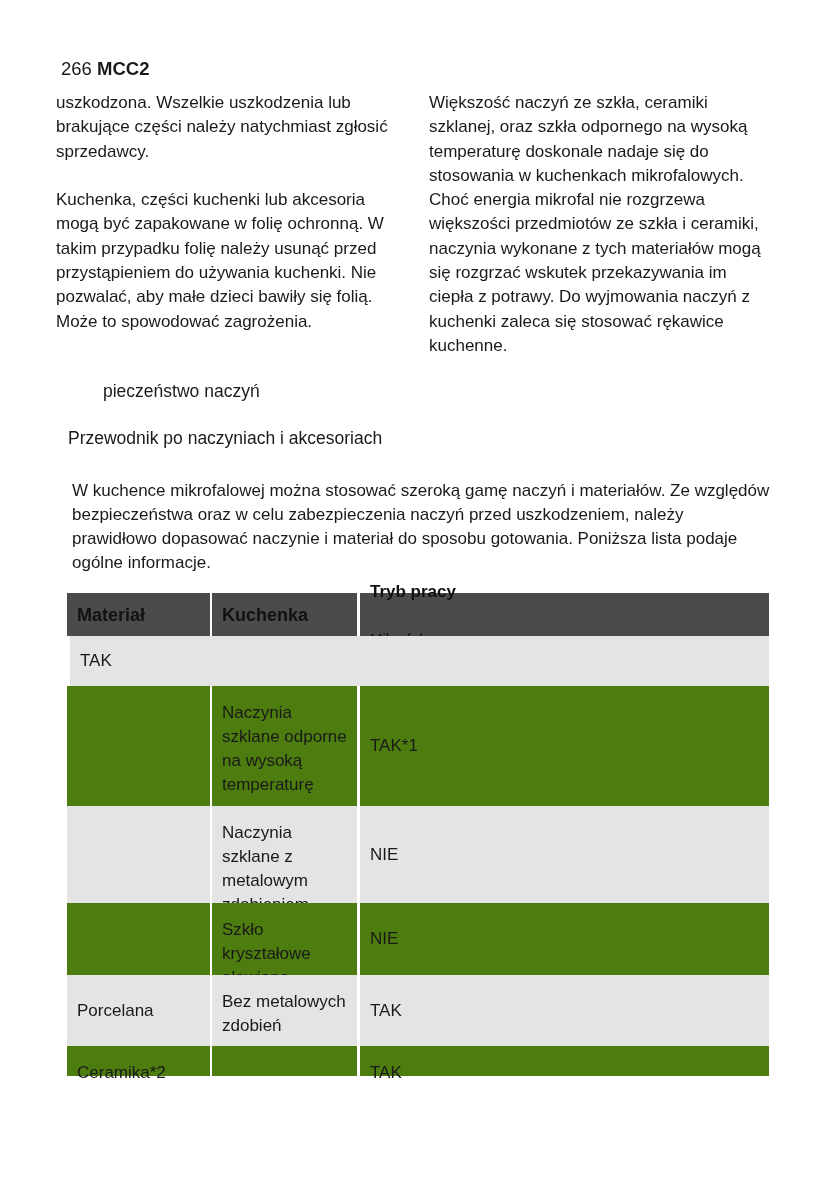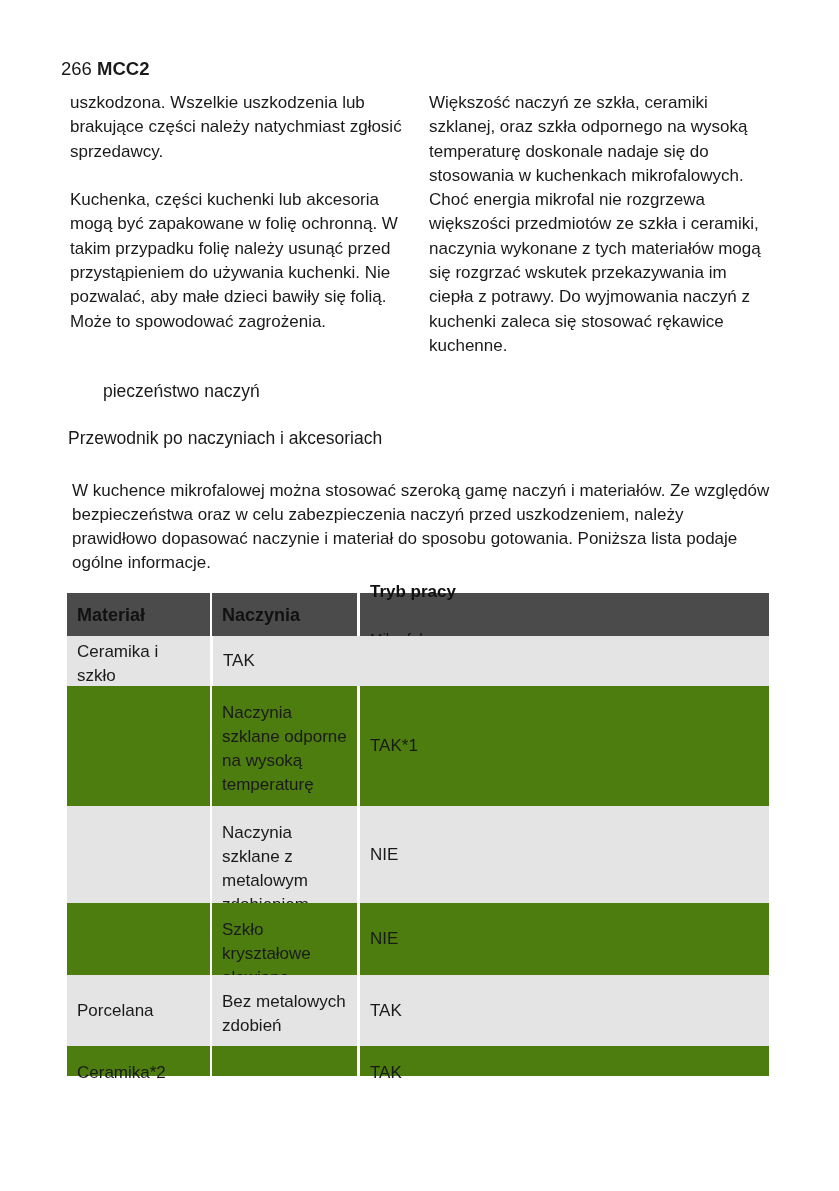--- a/index.html
+++ b/index.html
@@ -3,21 +3,21 @@
   <meta charset="utf-8">
   <style>
     html, body { margin: 0; padding: 0; }
     body {
       width: 839px; height: 1191px; background: #ffffff; position: relative; overflow: hidden;
       font-family: "Liberation Sans", sans-serif; color: #1a1a1a;
     }
     .page-header { position: absolute; left: 61px; top: 57px; font-size: 18.5px; line-height: 24px; }
     .page-header .model { font-weight: bold; }
     .col { position: absolute; font-size: 17px; line-height: 24.3px; }
-    .col-left { left: 70px; top: 91px; width: 350px; }
+    .col-left { left: 56px; top: 91px; width: 350px; }
     .col-right { left: 429px; top: 91px; width: 345px; }
     .col p { margin: 0; }
     .col p + p { margin-top: 24.3px; }
     .section-title { position: absolute; left: 103px; top: 379px; font-size: 17.5px; line-height: 24px; }
     .subsection-title { position: absolute; left: 68px; top: 426px; font-size: 17.5px; line-height: 24px; }
     .intro { position: absolute; left: 67px; top: 474px; width: 700px; font-size: 17px; line-height: 24px; margin: 5px; }
 
     .table { position: absolute; left: 67px; top: 593px; width: 702px; }
     .trow { display: flex; position: relative; }
     .cell { box-sizing: border-box; position: relative; font-size: 17px; line-height: 24px; padding: 15px 10px; }
@@ -49,29 +49,28 @@
   <p>Większość naczyń ze szkła, ceramiki szklanej, oraz szkła odpornego na wysoką temperaturę doskonale nadaje się do stosowania w kuchenkach mikrofalowych. Choć energia mikrofal nie rozgrzewa większości przedmiotów ze szkła i ceramiki, naczynia wykonane z tych materiałów mogą się rozgrzać wskutek przekazywania im ciepła z potrawy. Do wyjmowania naczyń z kuchenki zaleca się stosować rękawice kuchenne.</p>
 </div>
 
 <div class="section-title">pieczeństwo naczyń</div>
 <div class="subsection-title">Przewodnik po naczyniach i akcesoriach</div>
 <p class="intro">W kuchence mikrofalowej można stosować szeroką gamę naczyń i materiałów. Ze względów bezpieczeństwa oraz w celu zabezpieczenia naczyń przed uszkodzeniem, należy prawidłowo dopasować naczynie i materiał do sposobu gotowania. Poniższa lista podaje ogólne informacje.</p>
 
 <div class="table">
   <div class="trow thead">
     <div class="cell c1">Materiał</div>
-    <div class="cell c2">Naczynia</div>
+    <div class="cell c2">Kuchenka</div>
     <div class="cell c3">
       <span class="mode-title">Tryb pracy</span>
       <span class="mode-sub">Mikrofala</span>
     </div>
   </div>
 
   <div class="trow row-light" style="height:50px">
-    <div class="cell c1" style="padding-top:4px">Ceramika i szkło</div>
     <div class="cell c3 vcenter">TAK</div>
   </div>
 
   <div class="trow row-dark" style="height:120px">
     <div class="cell c1"></div>
     <div class="cell c2">Naczynia szklane odporne na wysoką temperaturę</div>
     <div class="cell c3 vcenter">TAK*1</div>
   </div>
 
   <div class="trow row-light" style="height:97px">

